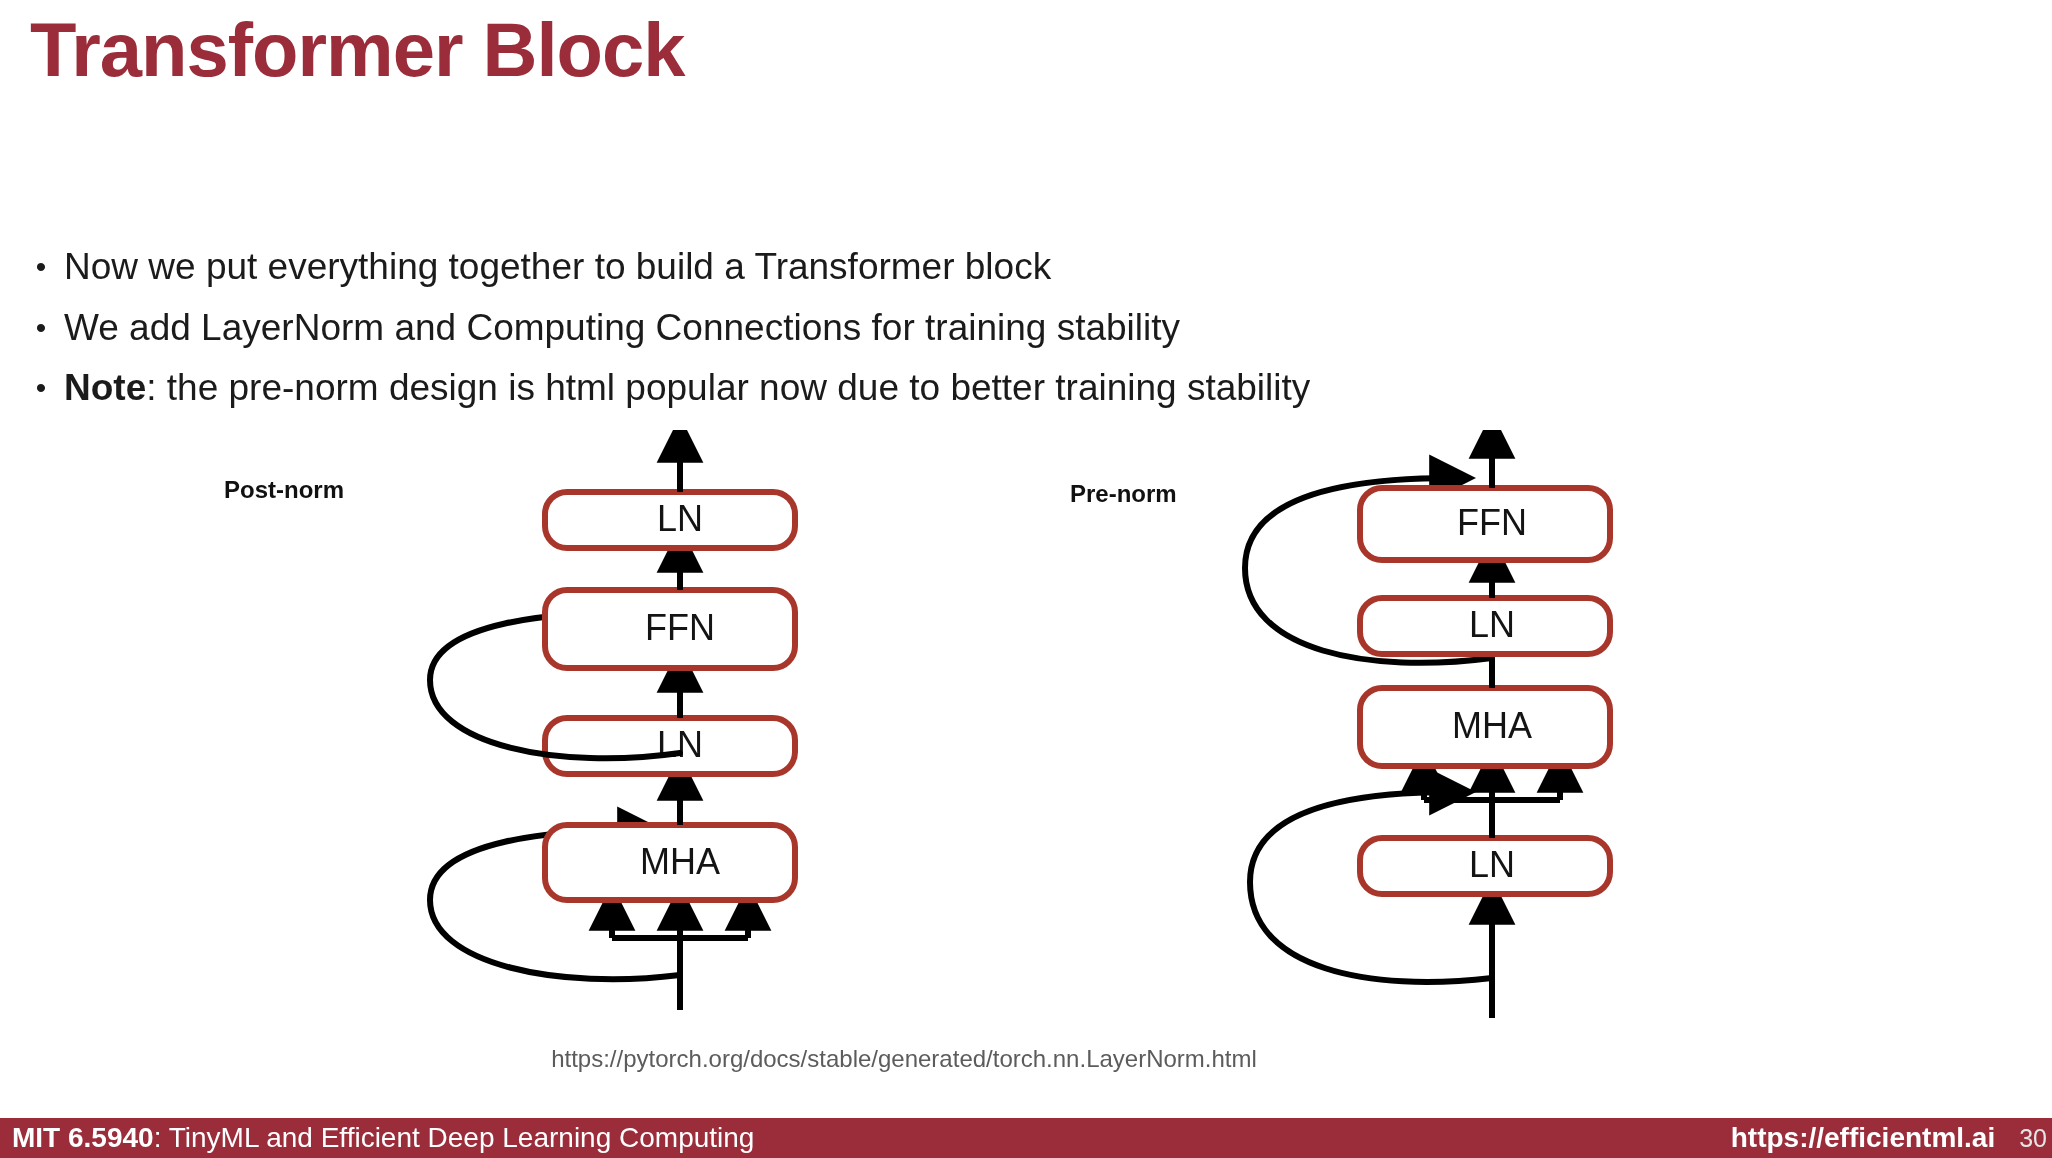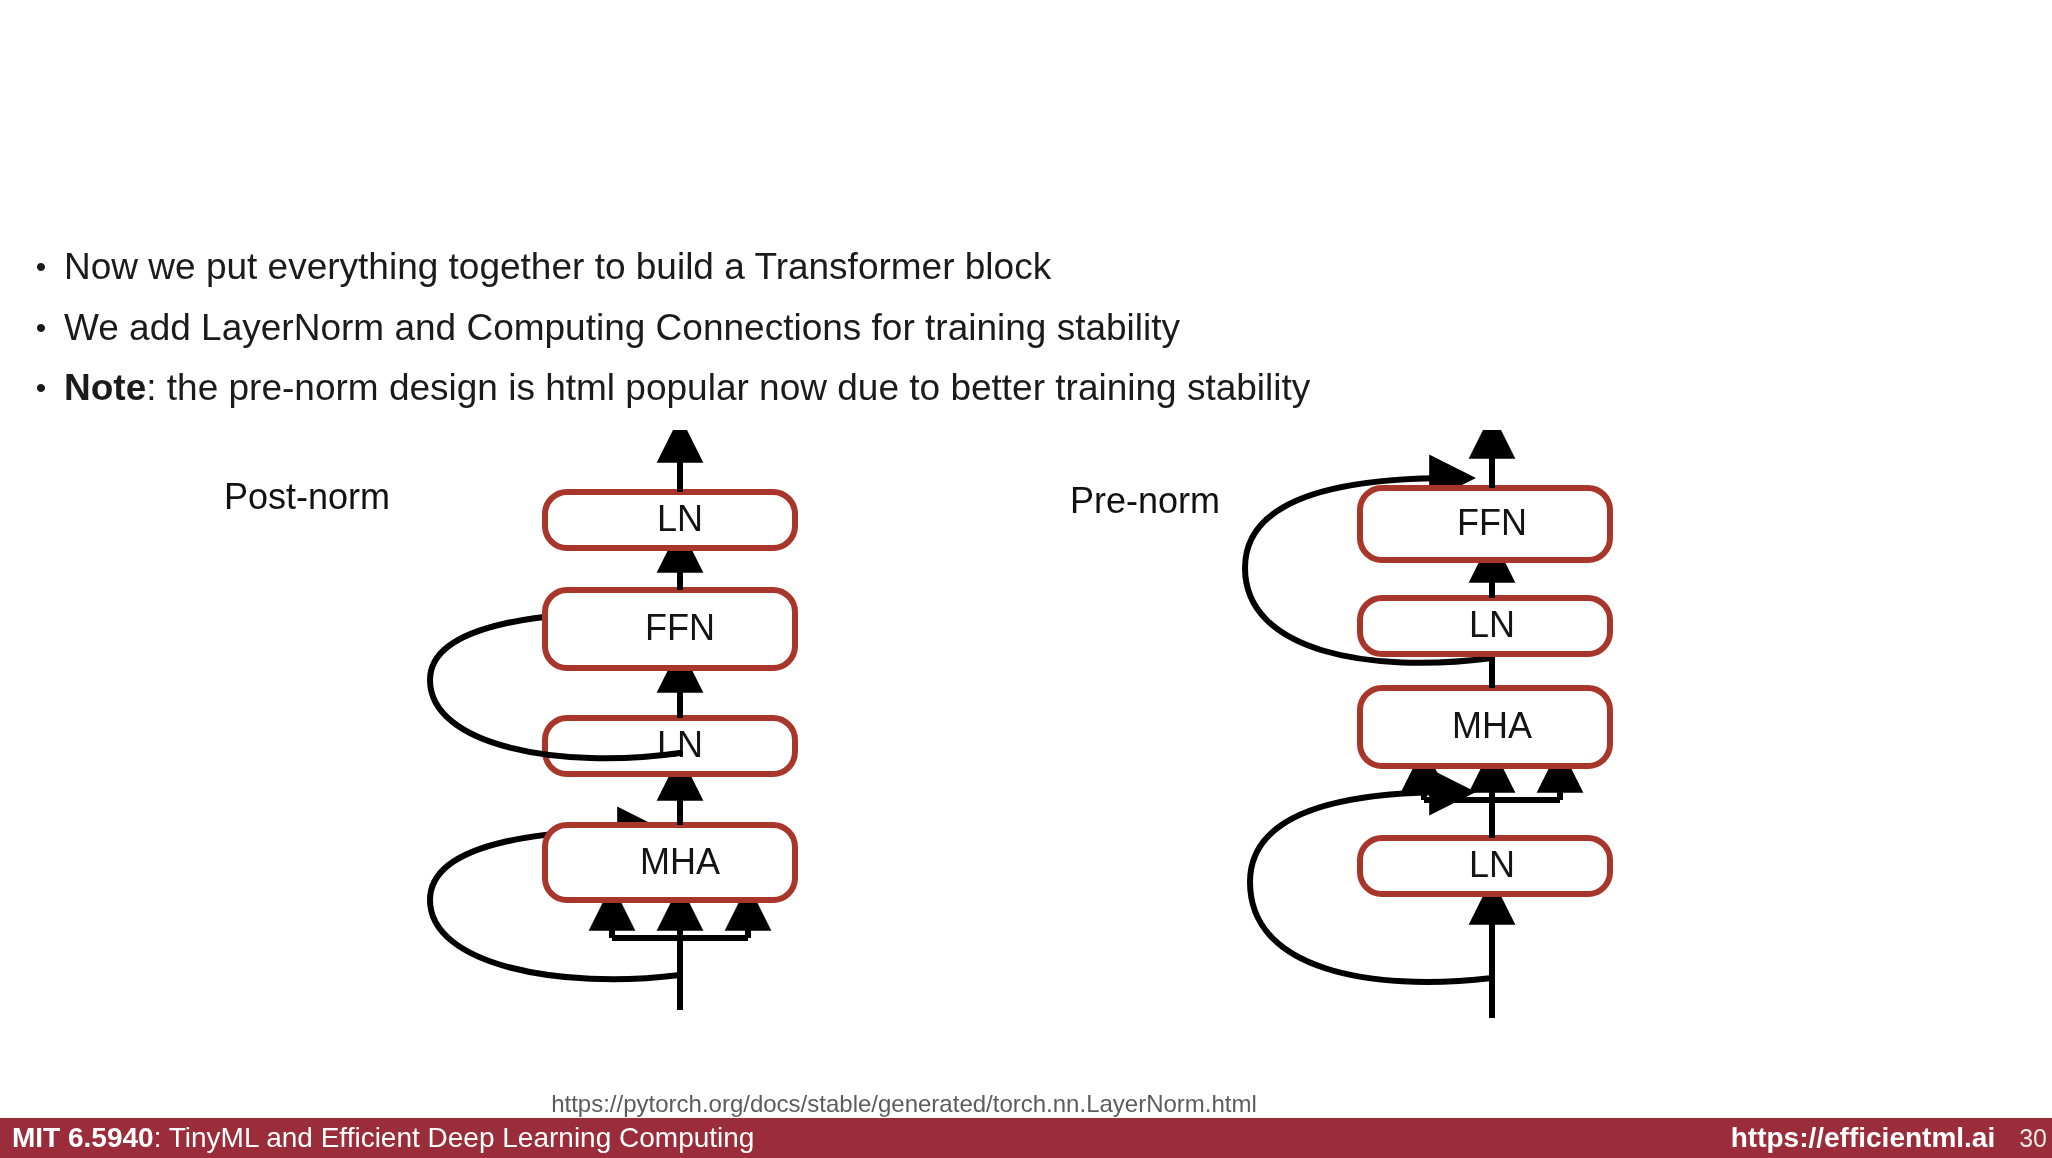--- a/index.html
+++ b/index.html
@@ -68,41 +68,41 @@
     position: absolute;
     left: 0;
     top: 430px;
     width: 2052px;
     height: 620px;
   }
   .diagram-svg { display: block; }
 
   .group-label {
     position: absolute;
-    font-size: 36px;
-    font-weight: normal;
+    font-size: 24px;
+    font-weight: bold;
     color: #111111;
     white-space: nowrap;
   }
   .label-post { left: 224px; top: 476px; }
   .label-pre  { left: 1070px; top: 480px; }
 
   .box-text {
     font-family: "Liberation Sans", sans-serif;
     font-size: 36px;
     fill: #141414;
     text-anchor: middle;
     dominant-baseline: middle;
   }
 
   
   .source-caption {
     position: absolute;
     left: 0;
-    top: 1090px;
+    top: 1045px;
     width: 1808px;
     text-align: center;
     font-size: 24px;
     color: #5c5c5c;
   }
 
   
   .footer {
     position: absolute;
     left: 0;
@@ -136,20 +136,21 @@
     color: #e5e5e5;
     font-size: 25px;
     margin-left: 24px;
   }
 </style>
 </head>
 <body>
 
 <div class="slide">
 
+  <div class="slide-title">Transformer Block</div>
 
   <div class="bullets">
 
     <div class="bullet-row">
       <span class="bullet-dot">•</span>
       <span class="bullet-text"><span>Now we put everything together to build a Transformer block</span></span>
     </div>
 
     <div class="bullet-row">
       <span class="bullet-dot">•</span>

